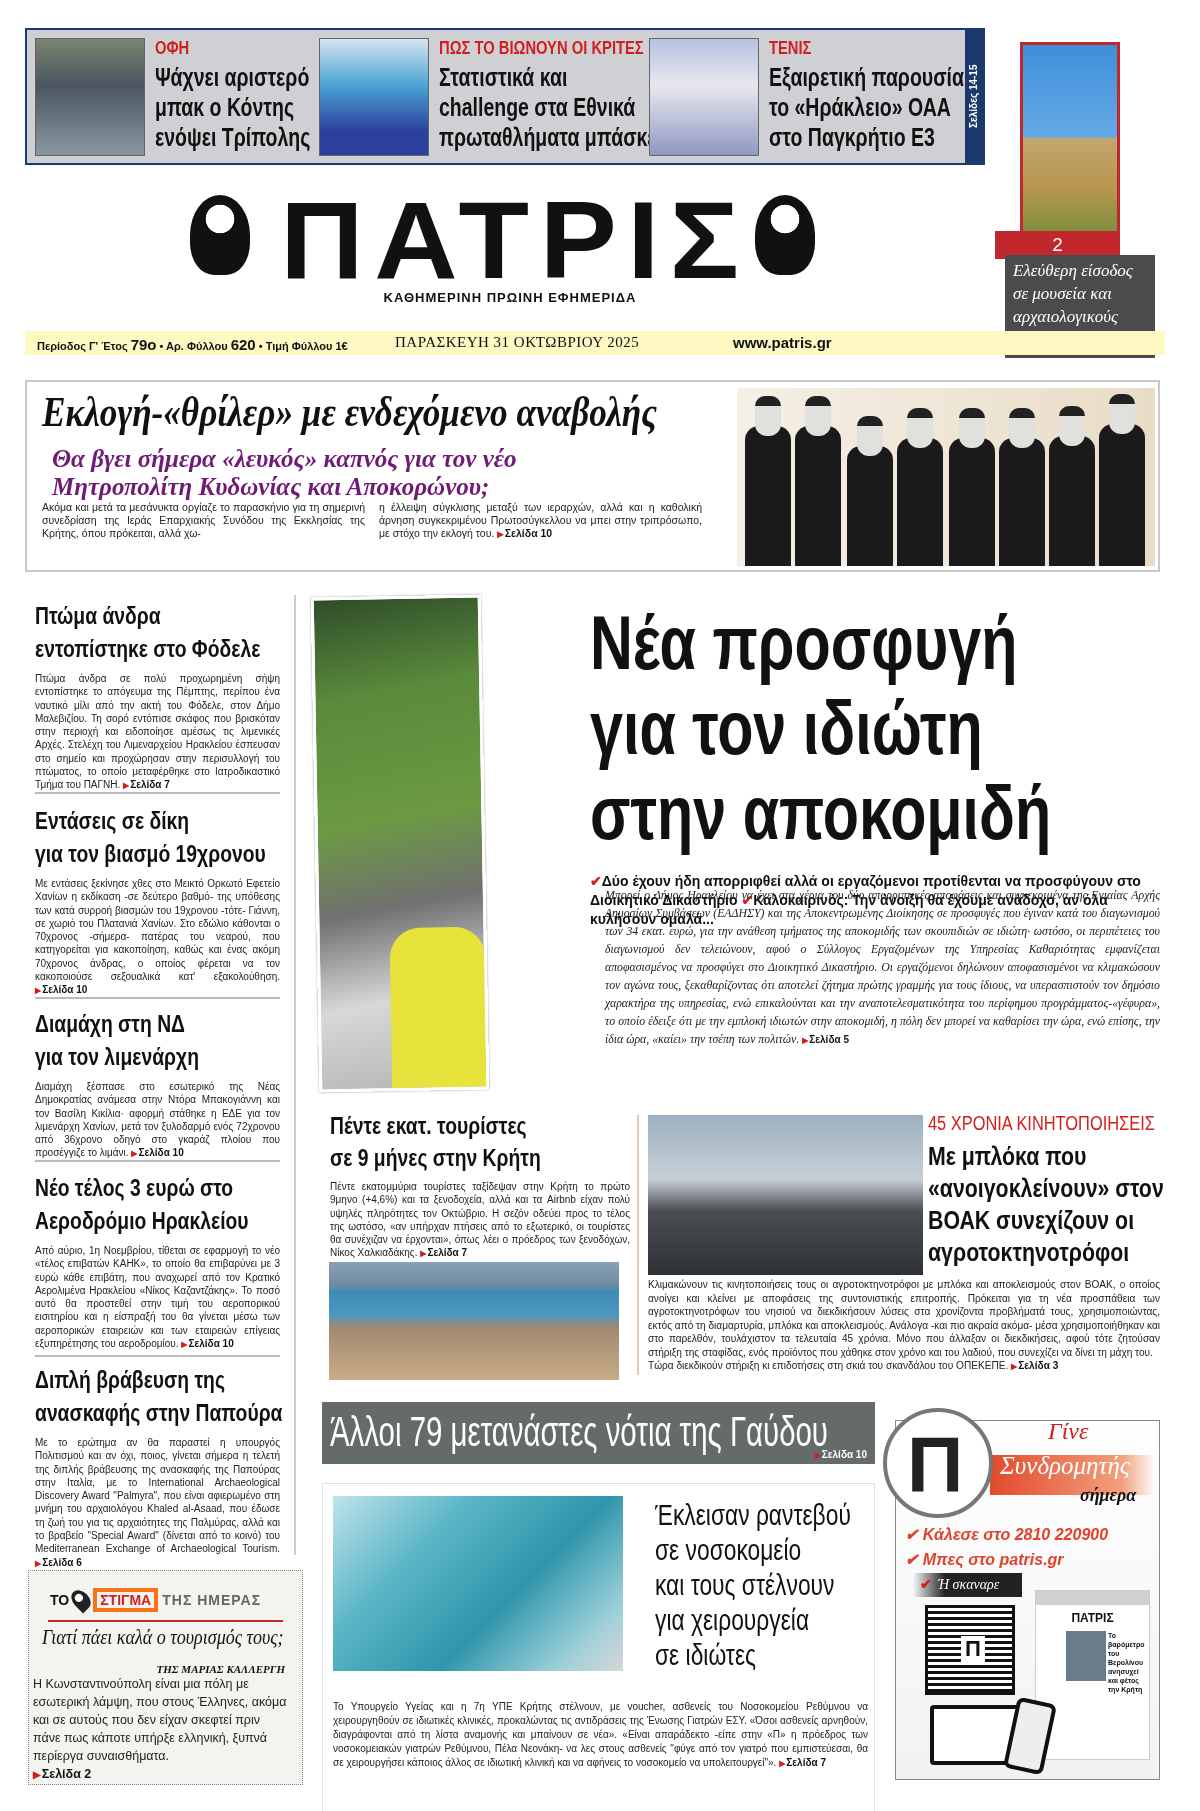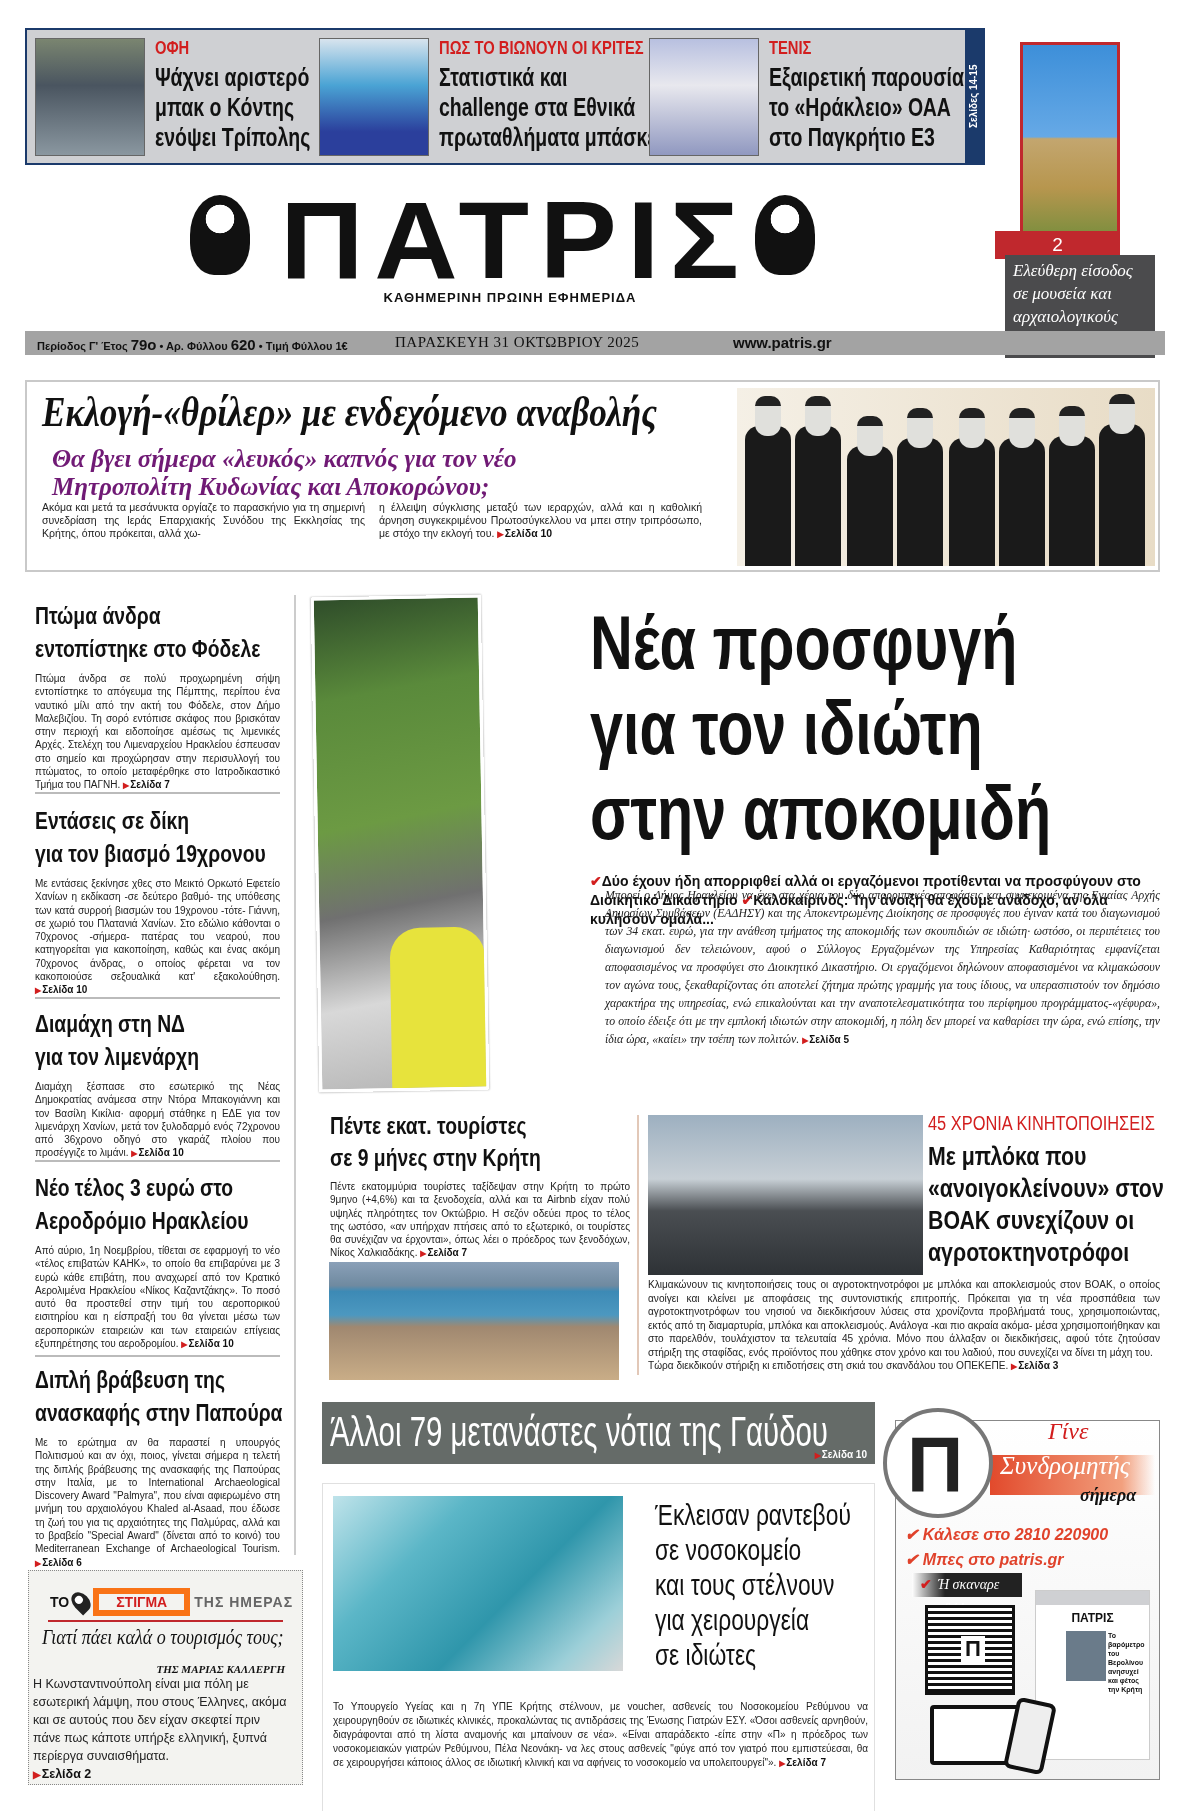--- a/index.html
+++ b/index.html
@@ -20,21 +20,21 @@
   .promo-date { left: 995px; top: 231px; width: 125px; height: 28px; background: #c0282d; color: #fff; font-size: 19px; text-align: center; line-height: 28px; transform-origin: left; }
   .promo-box { left: 1005px; top: 255px; width: 150px; height: 103px; background: #4b4b4d; color: #fff; font-family: "Liberation Serif", serif; font-style: italic; font-size: 17px; line-height: 23px; padding: 4px 8px; }
   .promo-box .ref { position: absolute; right: 6px; bottom: 3px; font-size: 11px; font-style: normal; font-weight: bold; font-family: "Liberation Sans", sans-serif; }
 
   
   .mast-portrait { width: 60px; height: 80px; border-radius: 50% 50% 40% 40%; background: radial-gradient(circle at 50% 30%, #fff 0 22%, #111 23% 100%); }
   .masthead-title { left: 280px; top: 185px; width: 470px; text-align: center; font-size: 110px; font-weight: 900; letter-spacing: 10px; line-height: 110px; transform: scaleX(1.05); }
   .mast-sub { left: 300px; top: 290px; width: 420px; text-align: center; font-size: 13px; font-weight: bold; letter-spacing: 1px; }
 
   
-  .date-bar { left: 25px; top: 331px; width: 1140px; height: 24px; background: #a3a3a3; }
+  .date-bar { left: 25px; top: 331px; width: 1140px; height: 24px; background: #fef9c3; }
   .date-bar .meta { position: absolute; left: 12px; top: 5px; font-size: 11px; font-weight: bold; }
   .date-bar .meta b { font-size: 15px; }
   .date-bar .date { position: absolute; left: 370px; top: 3px; font-family: "Liberation Serif", serif; font-size: 15px; letter-spacing: 0.5px; }
   .date-bar .url { position: absolute; left: 708px; top: 3px; font-size: 15px; font-weight: bold; }
 
   
   .lead-box { left: 25px; top: 380px; width: 1135px; height: 192px; border: 2px solid #c9c9c9; }
   .lead-title { left: 42px; top: 387px; font-family: "Liberation Serif", serif; font-style: italic; font-size: 43px; font-weight: bold; transform: scaleX(0.82); transform-origin: left; white-space: nowrap; }
   .lead-sub { left: 52px; top: 445px; font-family: "Liberation Serif", serif; font-style: italic; font-weight: bold; color: #701a75; font-size: 25px; line-height: 28px; }
   .lead-cols { left: 42px; top: 501px; width: 660px; display: flex; gap: 14px; font-size: 10.5px; line-height: 13px; color: #222; }
@@ -82,21 +82,21 @@
   .hosp-box { left: 322px; top: 1483px; width: 553px; height: 330px; border: 1px solid #e0e0e0; }
   .hosp-photo { left: 333px; top: 1496px; width: 290px; height: 175px; background: linear-gradient(135deg, #bfe3ea 0%, #5bb6c7 30%, #2f96ab 60%, #9ccfd8 85%, #d8d8d8 100%); }
   .hosp-title { left: 655px; top: 1497px; width: 215px; font-size: 30px; line-height: 35px; transform: scaleX(0.76); transform-origin: left; white-space: nowrap; }
   .hosp-body { left: 333px; top: 1700px; width: 535px; font-size: 10px; line-height: 14px; text-align: justify; color: #222; }
 
   
   .stigma-box { left: 28px; top: 1570px; width: 275px; height: 215px; border: 1px dotted #888; background: #f3f3f0; }
   .stigma-head { left: 50px; top: 1588px; font-size: 14px; font-weight: bold; display: flex; align-items: center; gap: 4px; white-space: nowrap; }
   .stigma-head .pin { width: 16px; height: 22px; background: #222; border-radius: 50% 50% 50% 0; transform: rotate(-45deg); position: relative; }
   .stigma-head .pin::after { content: ""; position: absolute; left: 4px; top: 4px; width: 8px; height: 8px; background: #fff; border-radius: 50%; }
-  .stigma-head .st { border: 6px solid #f97316; color: #d21e1e; padding: 0 17px; }
+  .stigma-head .st { border: 4px solid #f97316; color: #d21e1e; padding: 0 3px; }
   .stigma-head .hm { color: #666; letter-spacing: 1px; }
   .stigma-rule { left: 48px; top: 1620px; width: 235px; height: 2px; background: #c0282d; }
   .stigma-title { left: 42px; top: 1624px; font-family: "Liberation Serif", serif; font-style: italic; font-size: 22px; transform: scaleX(0.82); transform-origin: left; white-space: nowrap; }
   .stigma-author { left: 40px; top: 1663px; width: 245px; text-align: right; font-family: "Liberation Serif", serif; font-style: italic; font-weight: bold; font-size: 11px; }
   .stigma-body { left: 33px; top: 1675px; width: 255px; font-size: 12.5px; line-height: 18px; color: #222; }
 
   
   .sub-box { left: 895px; top: 1420px; width: 265px; height: 360px; border: 1px solid #888; background: linear-gradient(180deg,#fff, #f2f2f2); }
   .sub-logo { left: 883px; top: 1408px; width: 110px; height: 110px; border-radius: 50%; border: 4px solid #777; background: #fff; }
   .sub-logo span { position: absolute; left: 20px; top: 12px; font-size: 78px; font-weight: 900; color: #222; line-height: 80px; }

